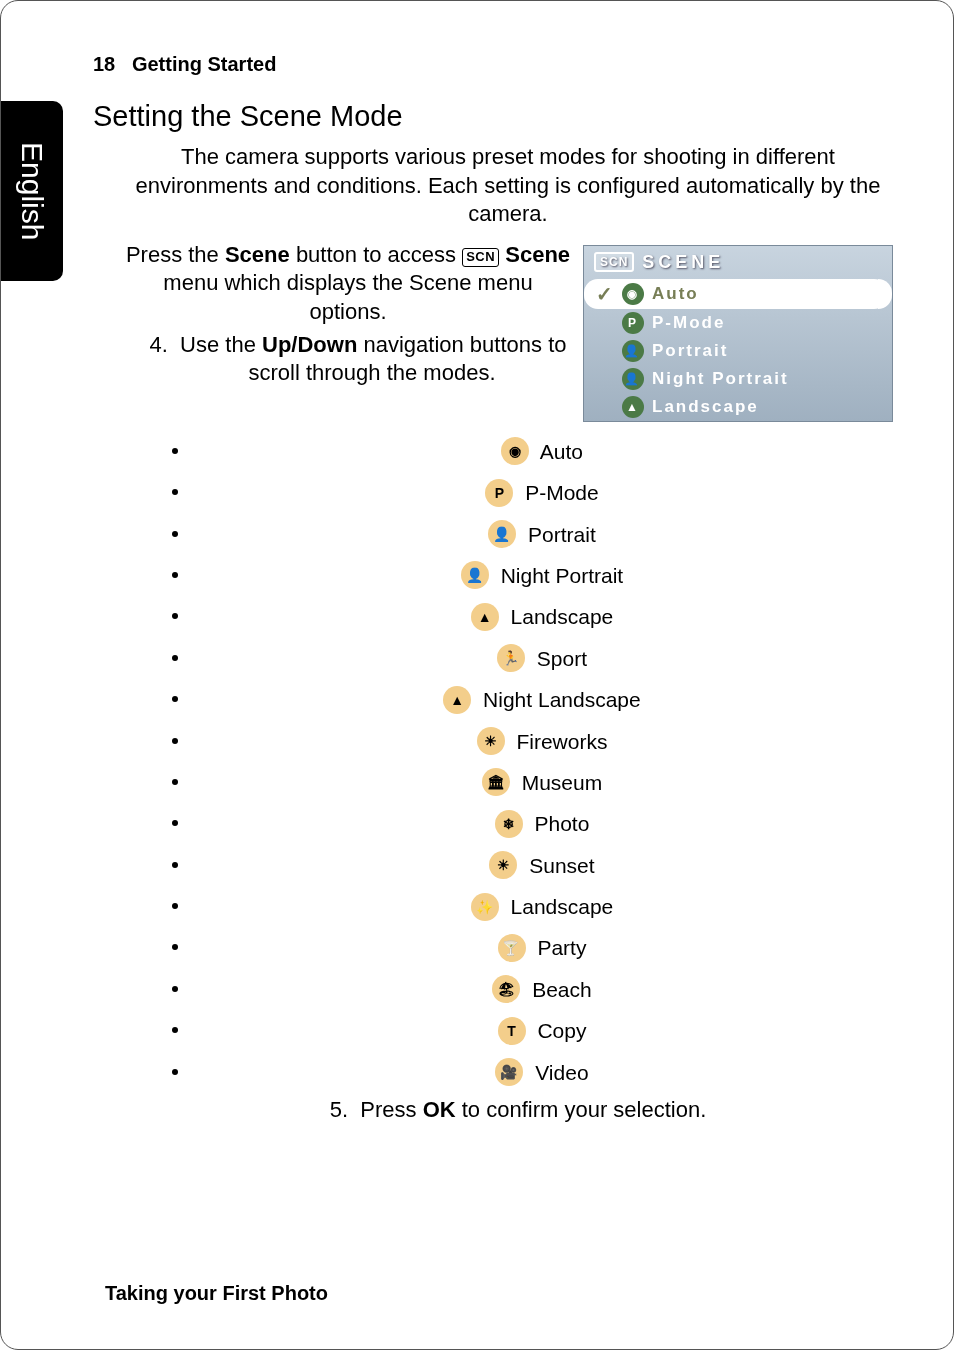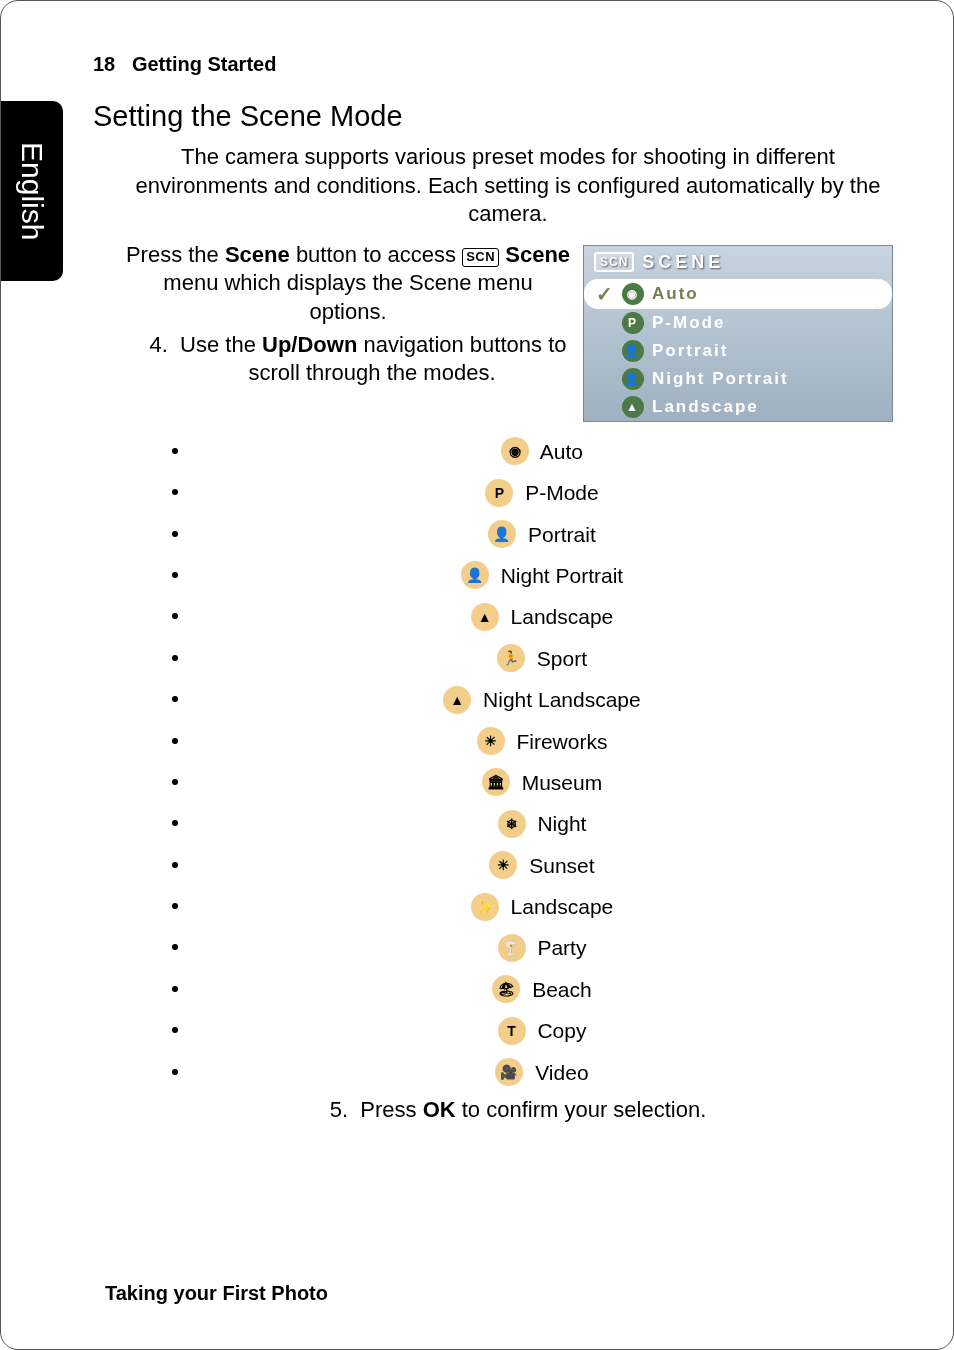--- a/index.html
+++ b/index.html
@@ -162,21 +162,21 @@
     <ul class="mode-list" id="mode-list">
         <li><span class="icon icon-circle"><span class="glyph">◉</span></span><span class="label"> Auto</span></li>
         <li><span class="icon icon-circle"><span class="glyph">P</span></span><span class="label"> P-Mode</span></li>
         <li><span class="icon icon-circle"><span class="glyph">👤</span></span><span class="label"> Portrait</span></li>
         <li><span class="icon icon-circle"><span class="glyph">👤</span></span><span class="label"> Night Portrait</span></li>
         <li><span class="icon icon-circle"><span class="glyph">▲</span></span><span class="label"> Landscape</span></li>
         <li><span class="icon icon-circle"><span class="glyph">🏃</span></span><span class="label"> Sport</span></li>
         <li><span class="icon icon-circle"><span class="glyph">▲</span></span><span class="label"> Night Landscape</span></li>
         <li><span class="icon icon-circle"><span class="glyph">☀</span></span><span class="label"> Fireworks</span></li>
         <li><span class="icon icon-circle"><span class="glyph">🏛</span></span><span class="label"> Museum</span></li>
-        <li><span class="icon icon-circle"><span class="glyph">❄</span></span><span class="label"> Night</span></li>
+        <li><span class="icon icon-circle"><span class="glyph">❄</span></span><span class="label"> Photo</span></li>
         <li><span class="icon icon-circle"><span class="glyph">☀</span></span><span class="label"> Sunset</span></li>
         <li><span class="icon icon-circle"><span class="glyph">✨</span></span><span class="label"> Landscape</span></li>
         <li><span class="icon icon-circle"><span class="glyph">🍸</span></span><span class="label"> Party</span></li>
         <li><span class="icon icon-circle"><span class="glyph">🏖</span></span><span class="label"> Beach</span></li>
         <li><span class="icon icon-circle"><span class="glyph">T</span></span><span class="label"> Copy</span></li>
         <li><span class="icon icon-circle"><span class="glyph">🎥</span></span><span class="label"> Video</span></li>
       </ul>
 
     <p class="step" style="margin-top:4px;">
       <span>5.</span>&nbsp;

